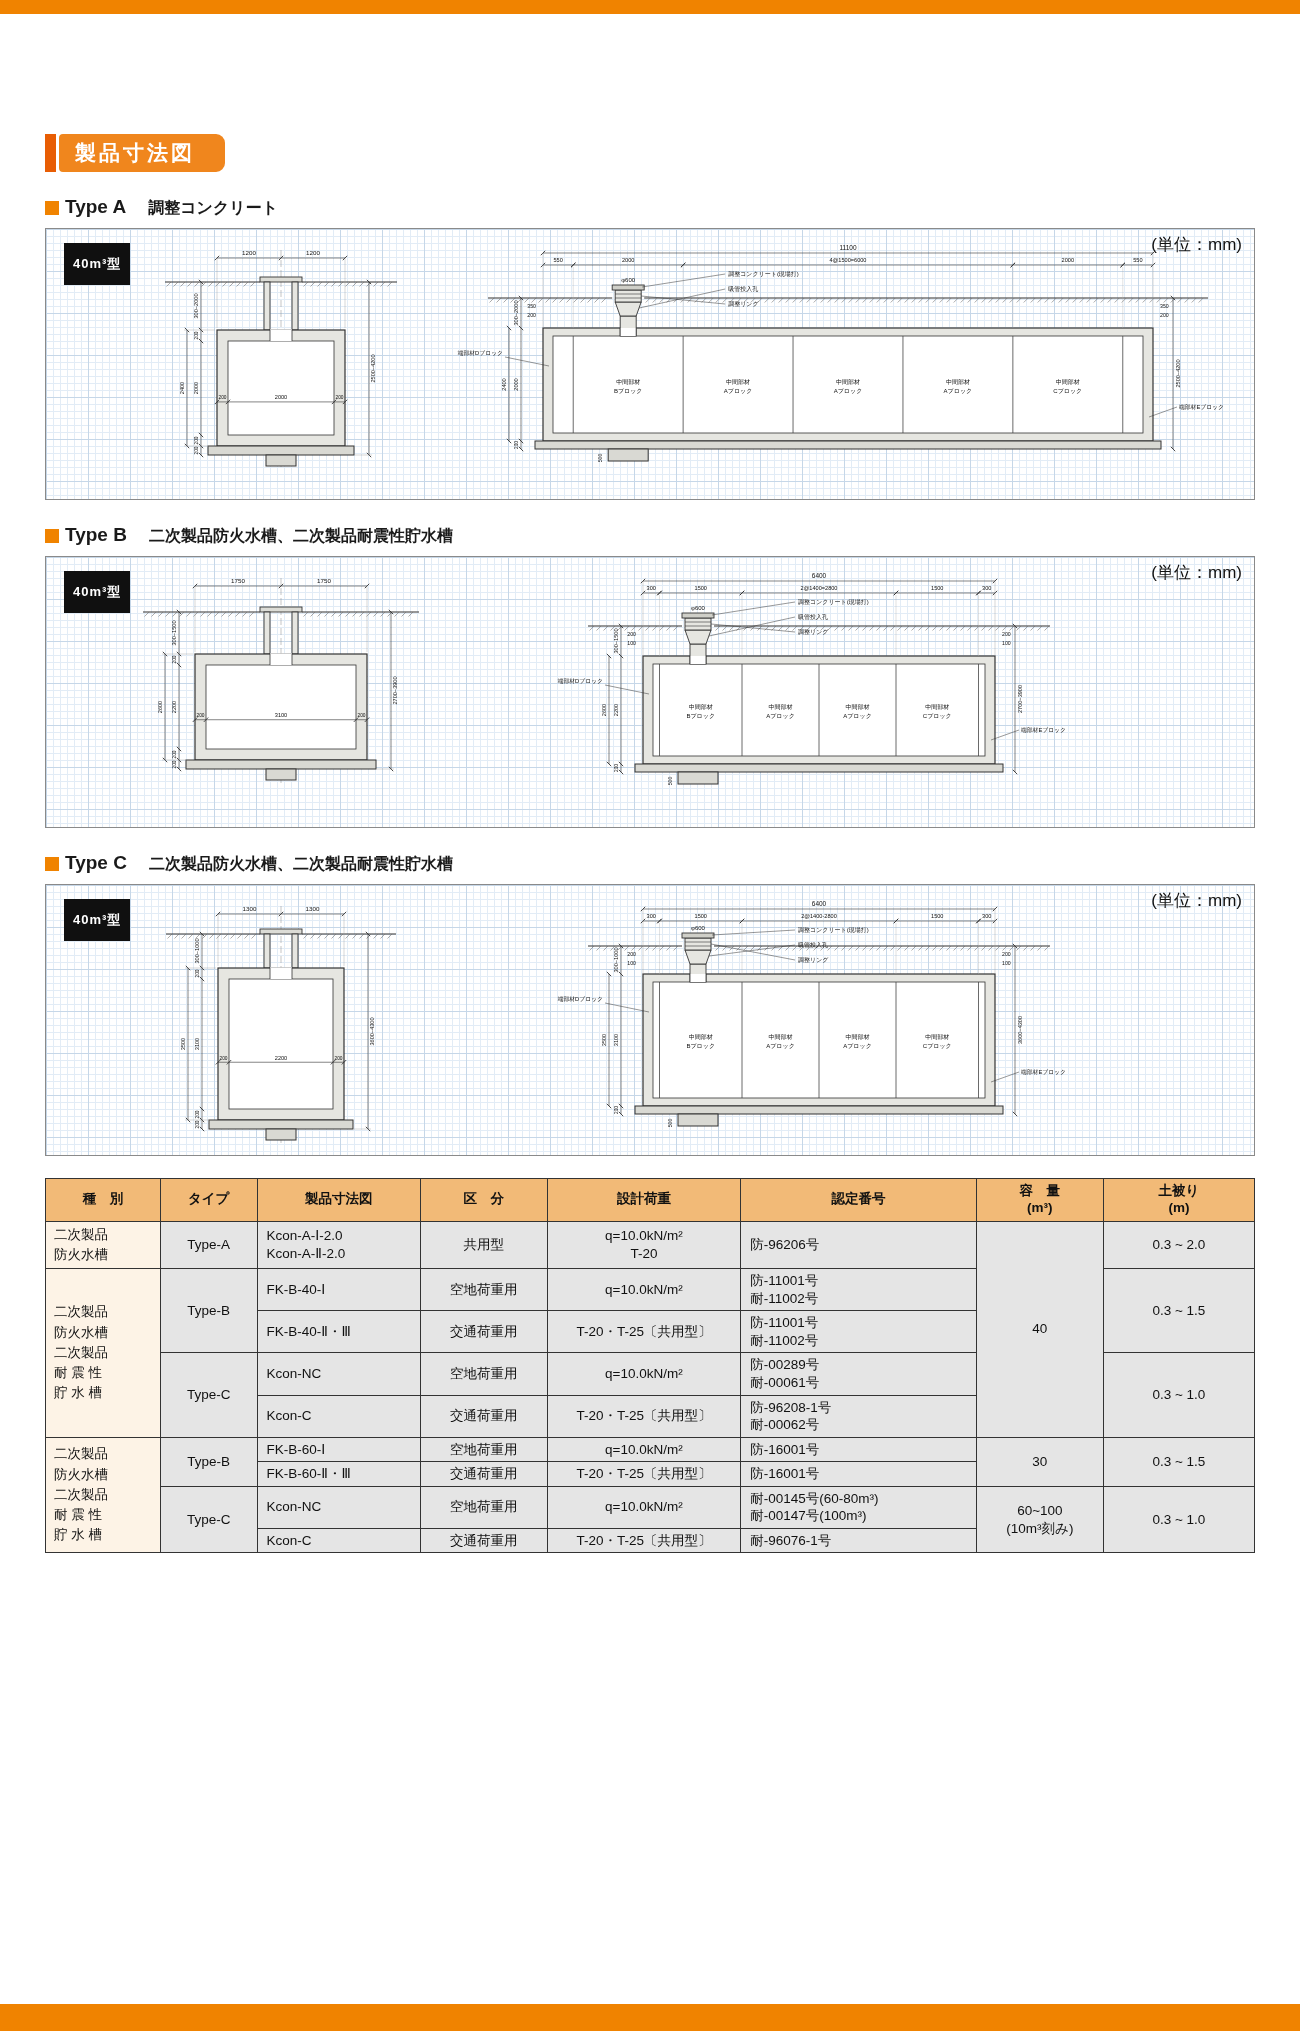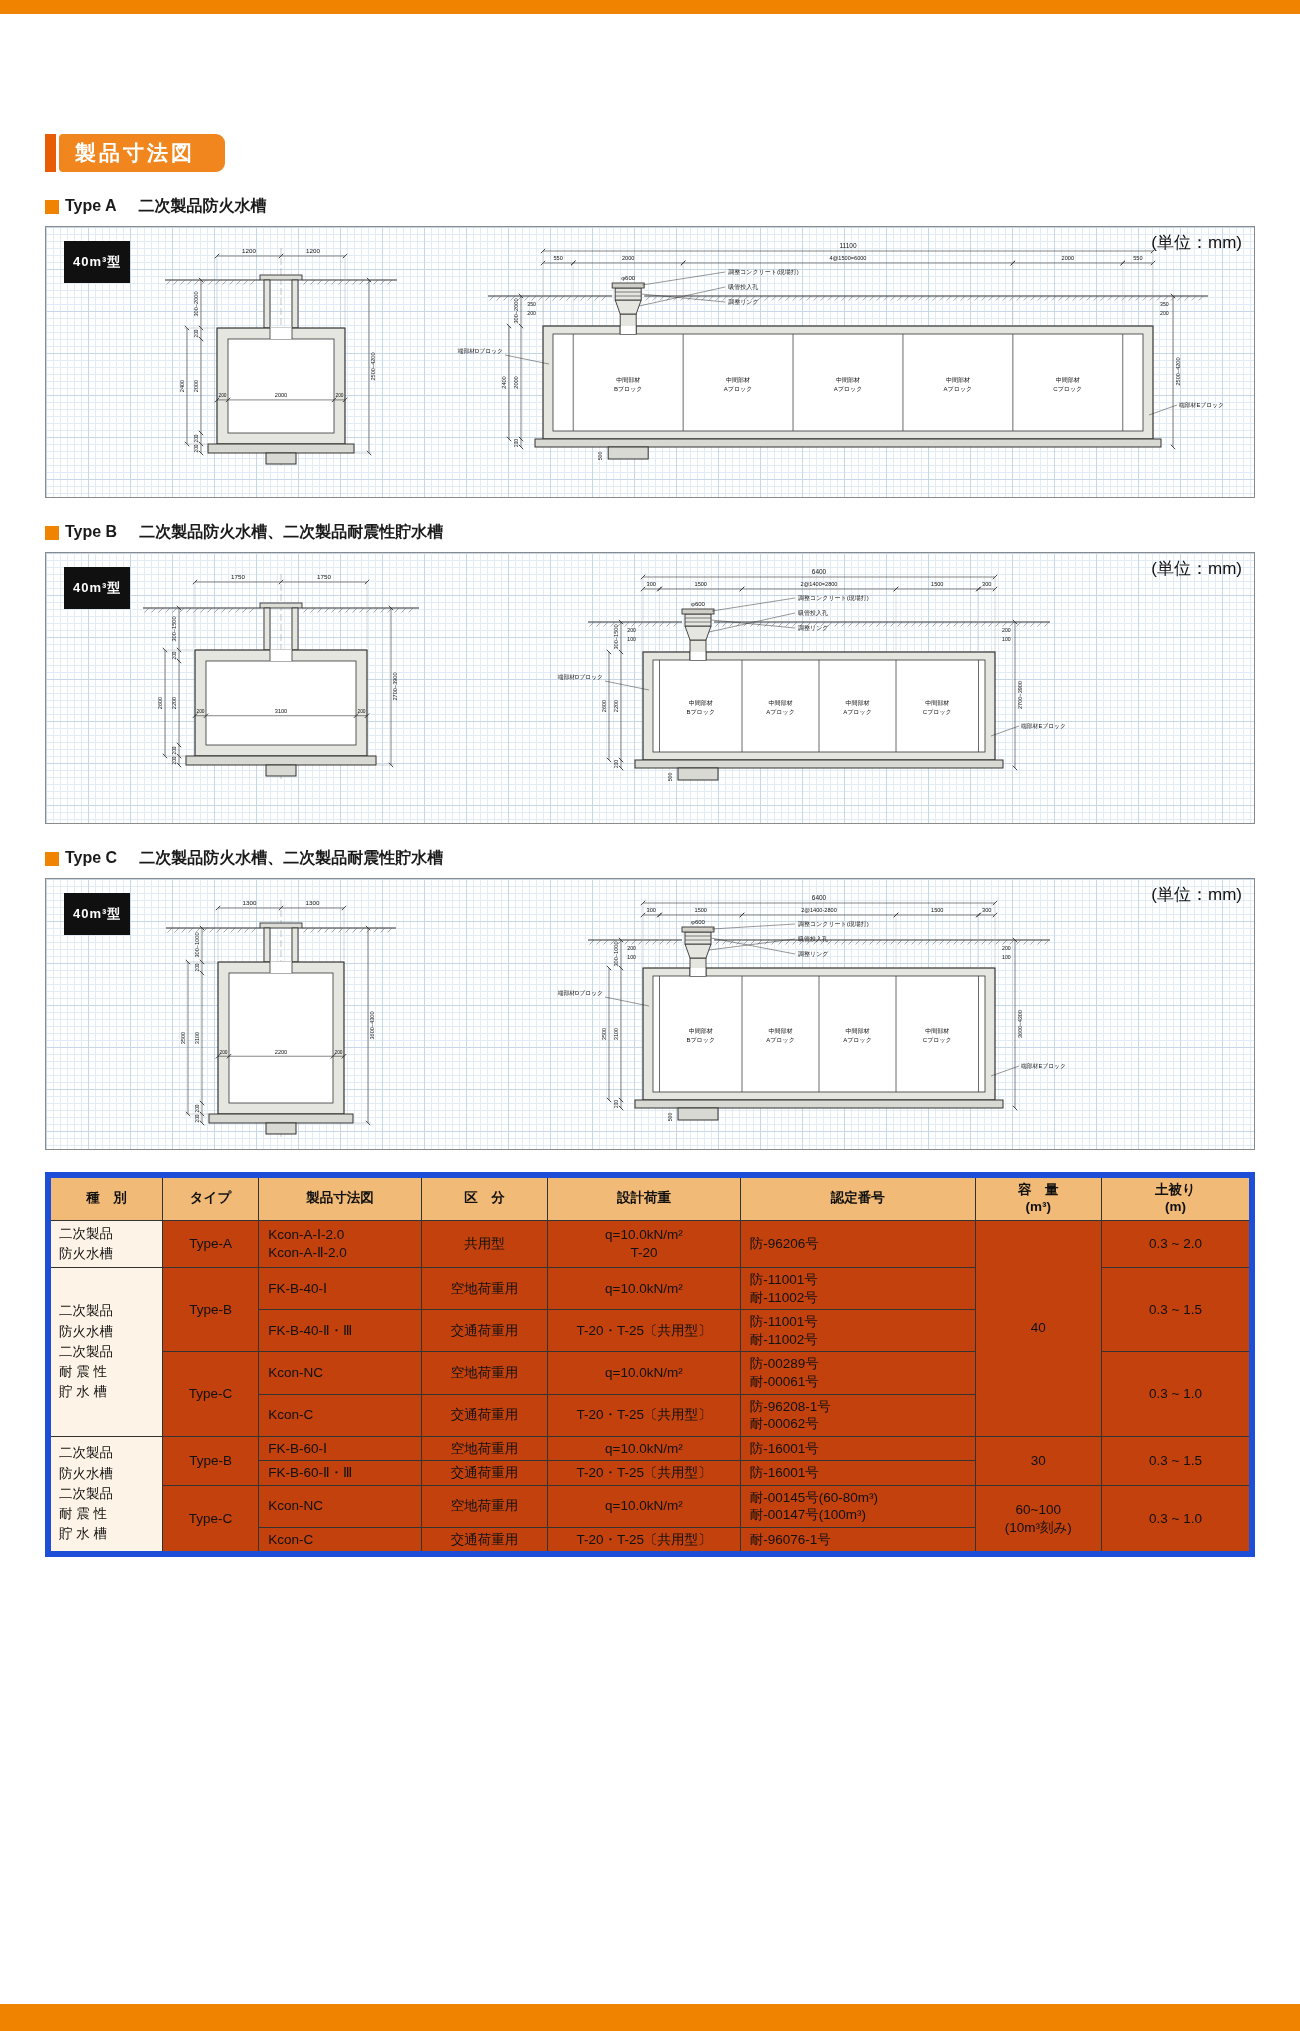--- a/index.html
+++ b/index.html
@@ -8,35 +8,35 @@
   .page{position:relative;width:1300px;height:2031px;background:#fff;overflow:hidden}
   .bar{position:absolute;left:0;width:100%}
   .bar.top{top:0;height:14px}
   .bar.bottom{bottom:0;height:27px}
   .content{padding:0 45px}
   .title-row{display:flex;align-items:stretch;margin-top:134px;height:38px}
   .title-accent{width:11px;margin-right:3px}
   .title-box{display:flex;align-items:center;color:#fff;font-size:21px;font-weight:bold;letter-spacing:3px;padding:0 30px 0 16px;border-radius:4px 9px 9px 4px}
   .sec-head{display:flex;align-items:baseline;margin:24px 0 9px 0}
   .sec-square{width:14px;height:14px;align-self:center;margin-right:6px}
-  .sec-type{font-size:16px;font-weight:bold;color:#1a1a1a}
+  .sec-type{font-size:19px;font-weight:bold;color:#1a1a1a}
   .sec-desc{font-size:16px;font-weight:bold;margin-left:22px;color:#1a1a1a}
   .panel{position:relative;height:272px;border:1px solid #8a8a8a;background-color:#fff;
     background-image:
       linear-gradient(#c6d7e8 1px,transparent 1px),
       linear-gradient(90deg,#c6d7e8 1px,transparent 1px),
       linear-gradient(#e2ecf6 1px,transparent 1px),
       linear-gradient(90deg,#e2ecf6 1px,transparent 1px);
     background-size:42px 42px,42px 42px,7px 7px,7px 7px}
   .size-badge{position:absolute;left:18px;top:14px;background:#101010;color:#fff;font-size:13px;font-weight:bold;padding:12px 9px;letter-spacing:1px}
   .unit-label{position:absolute;right:12px;top:4px;font-size:17px;color:#111}
   svg.cross{position:absolute;left:55px;top:9px}
   svg.long{position:absolute;left:402px;top:9px}
   svg text{font-family:"Liberation Sans","DejaVu Sans",sans-serif}
-  table.spec{width:100%;border-collapse:collapse;margin-top:22px;border:6px solid #1d4ed8;background:#c2410c}
+  table.spec{width:100%;border-collapse:collapse;margin-top:22px;border:1px solid #1d4ed8;background:#e5e5e5}
   .spec th{background:var(--th-bg,#f2ba77);border:1px solid #333;font-size:13.5px;font-weight:bold;padding:4px 2px;white-space:pre-line;line-height:1.25;text-align:center}
   .spec td{border:1px solid #333;font-size:13.5px;text-align:center;white-space:pre-line;padding:3px 5px;line-height:1.3;vertical-align:middle}
   .spec td.left{text-align:left;padding-left:9px}
   .spec td.kind{background:var(--kind-bg,#fdf3e6);text-align:left;padding-left:8px;line-height:1.5;font-weight:normal}
 </style>
 </head>
 <body>
 
 <div class="page">
   <div class="bar top" style="background: rgb(240, 131, 0);"></div>
@@ -45,21 +45,21 @@
 
     <div class="title-row">
       <div class="title-accent" style="background: rgb(232, 93, 4);"></div>
       <div class="title-box" style="background: rgb(240, 134, 29);">製品寸法図</div>
     </div>
 
     <section>
       <div class="sec-head">
         <span class="sec-square" style="background: rgb(240, 131, 0);"></span>
         <span class="sec-type">Type A</span>
-        <span class="sec-desc">二次製品防火水槽</span>
+        <span class="sec-desc">調整コンクリート</span>
       </div>
       <div class="panel">
         <div class="size-badge">40m³型</div>
         <div class="unit-label">(単位：mm)</div>
         <svg class="cross" id="cross-0" width="350" height="255" viewBox="0 0 350 255">
             <line x1="64" y1="44" x2="159" y2="44" stroke="#333" stroke-width="1.1"></line>
             <line x1="70" y1="44" x2="65.5" y2="48.5" stroke="#666" stroke-width="0.55"></line>
             <line x1="77" y1="44" x2="72.5" y2="48.5" stroke="#666" stroke-width="0.55"></line>
             <line x1="84" y1="44" x2="79.5" y2="48.5" stroke="#666" stroke-width="0.55"></line>
             <line x1="91" y1="44" x2="86.5" y2="48.5" stroke="#666" stroke-width="0.55"></line>

